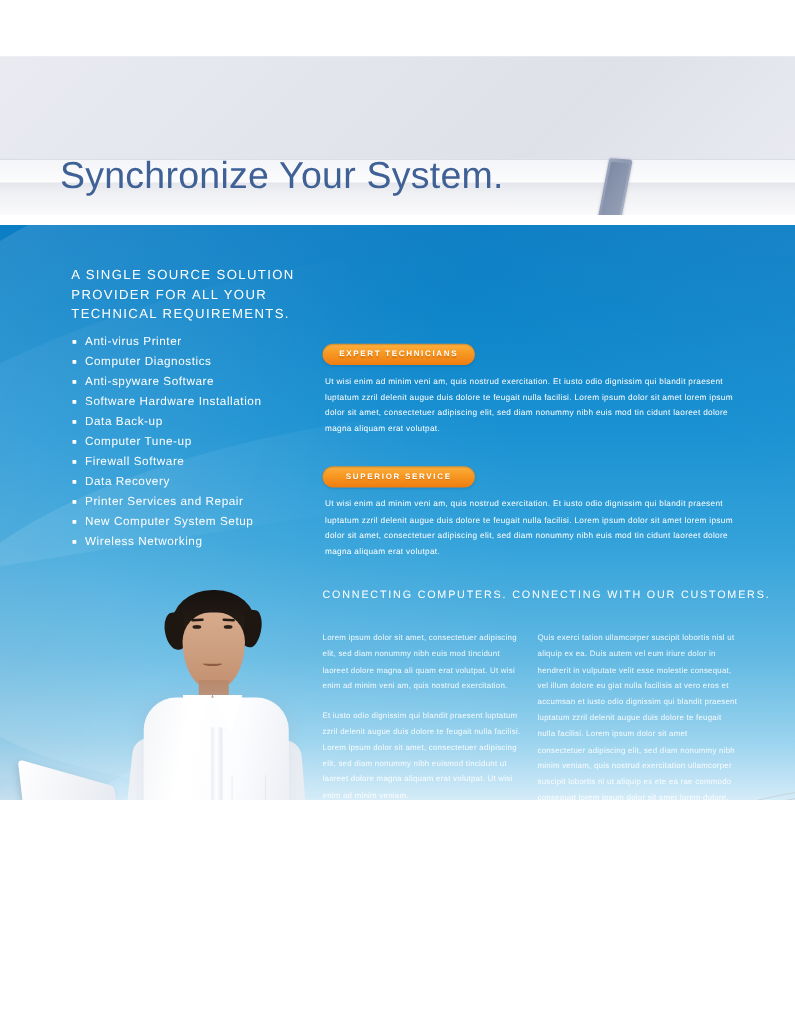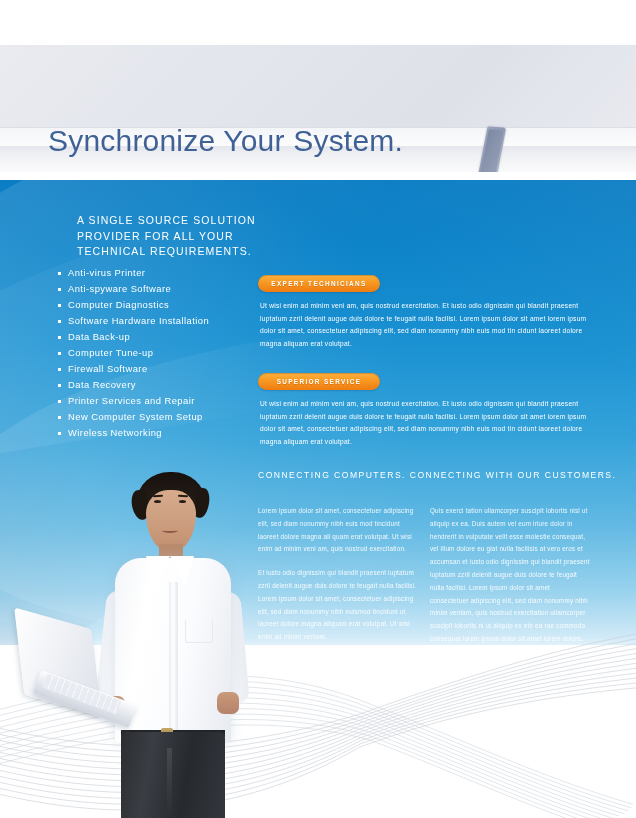--- a/index.html
+++ b/index.html
@@ -3,21 +3,21 @@
 <meta charset="utf-8">
 <title>Synchronize Your System — Flyer</title>
 <style>
   html,body{margin:0;padding:0;}
   body{
     width:636px;height:818px;
     background:#ffffff;
     font-family:"Liberation Sans", sans-serif;
     overflow:hidden;position:relative;
   }
-  .page{position:absolute;inset:0;width:636px;height:818px;overflow:hidden;background:#fff;border-radius:26px;}
+  .page{position:absolute;inset:0;width:636px;height:640px;overflow:hidden;background:#fff;}
 
   
   .header-band{
     position:absolute;left:0;top:45px;width:636px;height:127px;
     background:
       linear-gradient(to bottom,#eceef3 0%,#e6e8ee 46%,#e9ebf0 58%,#f3f4f7 72%,#fbfbfd 86%,#ffffff 100%);
     overflow:hidden;
   }
   .header-band:after{
     content:"";position:absolute;left:0;right:0;bottom:0;height:26px;
@@ -85,21 +85,21 @@
   .sw5{
     left:120px;top:-110px;width:700px;height:340px;border-radius:50%;
     background:linear-gradient(200deg,rgba(255,255,255,.09),rgba(255,255,255,0) 60%);
     transform:rotate(8deg);
   }
 
   
   .lead{
     position:absolute;left:57px;top:213px;width:200px;z-index:4;
     color:#ffffff;font-size:10.5px;line-height:15.6px;
-    letter-spacing:1.1px;font-weight:400;text-transform:uppercase;margin-left:20px;
+    letter-spacing:1.1px;font-weight:400;text-transform:uppercase;
   }
   .svc-list{
     position:absolute;left:57px;top:265px;width:210px;z-index:4;
     margin:0;padding:0;list-style:none;
   }
   .svc-list li{
     color:#ffffff;font-size:9.4px;line-height:16px;letter-spacing:.45px;
     padding-left:11px;position:relative;white-space:nowrap;
   }
   .svc-list li:before{
@@ -275,22 +275,22 @@
     <div class="swoosh sw1"></div>
     <div class="swoosh sw2"></div>
     <div class="swoosh sw3"></div>
     <div class="swoosh sw5"></div>
   </div>
 
   <div class="lead">A SINGLE SOURCE SOLUTION PROVIDER FOR ALL YOUR TECHNICAL REQUIREMENTS.</div>
 
   <ul class="svc-list">
     <li>Anti-virus Printer</li>
+    <li>Computer Diagnostics</li>
     <li>Anti-spyware Software</li>
-    <li>Computer Diagnostics</li>
     <li>Software Hardware Installation</li>
     <li>Data Back-up</li>
     <li>Computer Tune-up</li>
     <li>Firewall Software</li>
     <li>Data Recovery</li>
     <li>Printer Services and Repair</li>
     <li>New Computer System Setup</li>
     <li>Wireless Networking</li>
   </ul>
 

